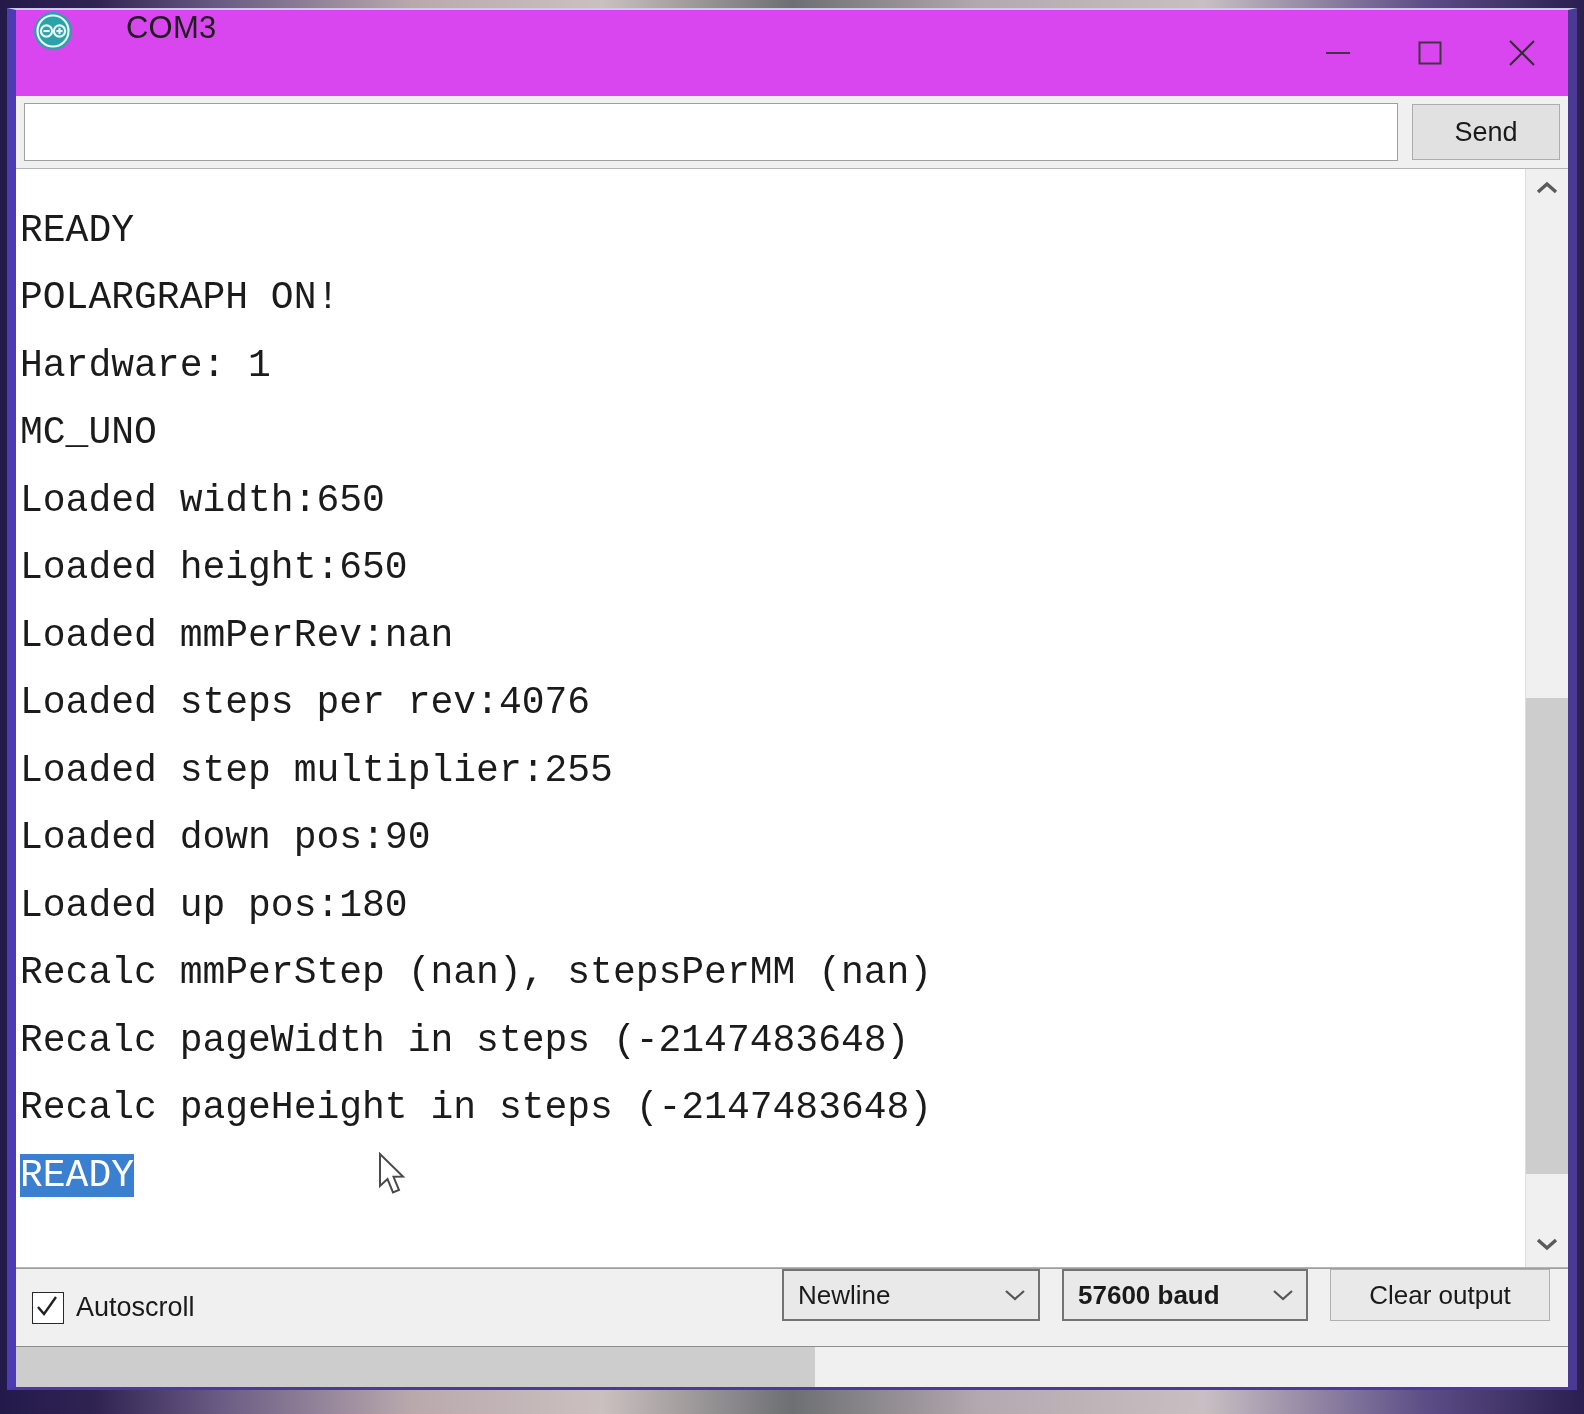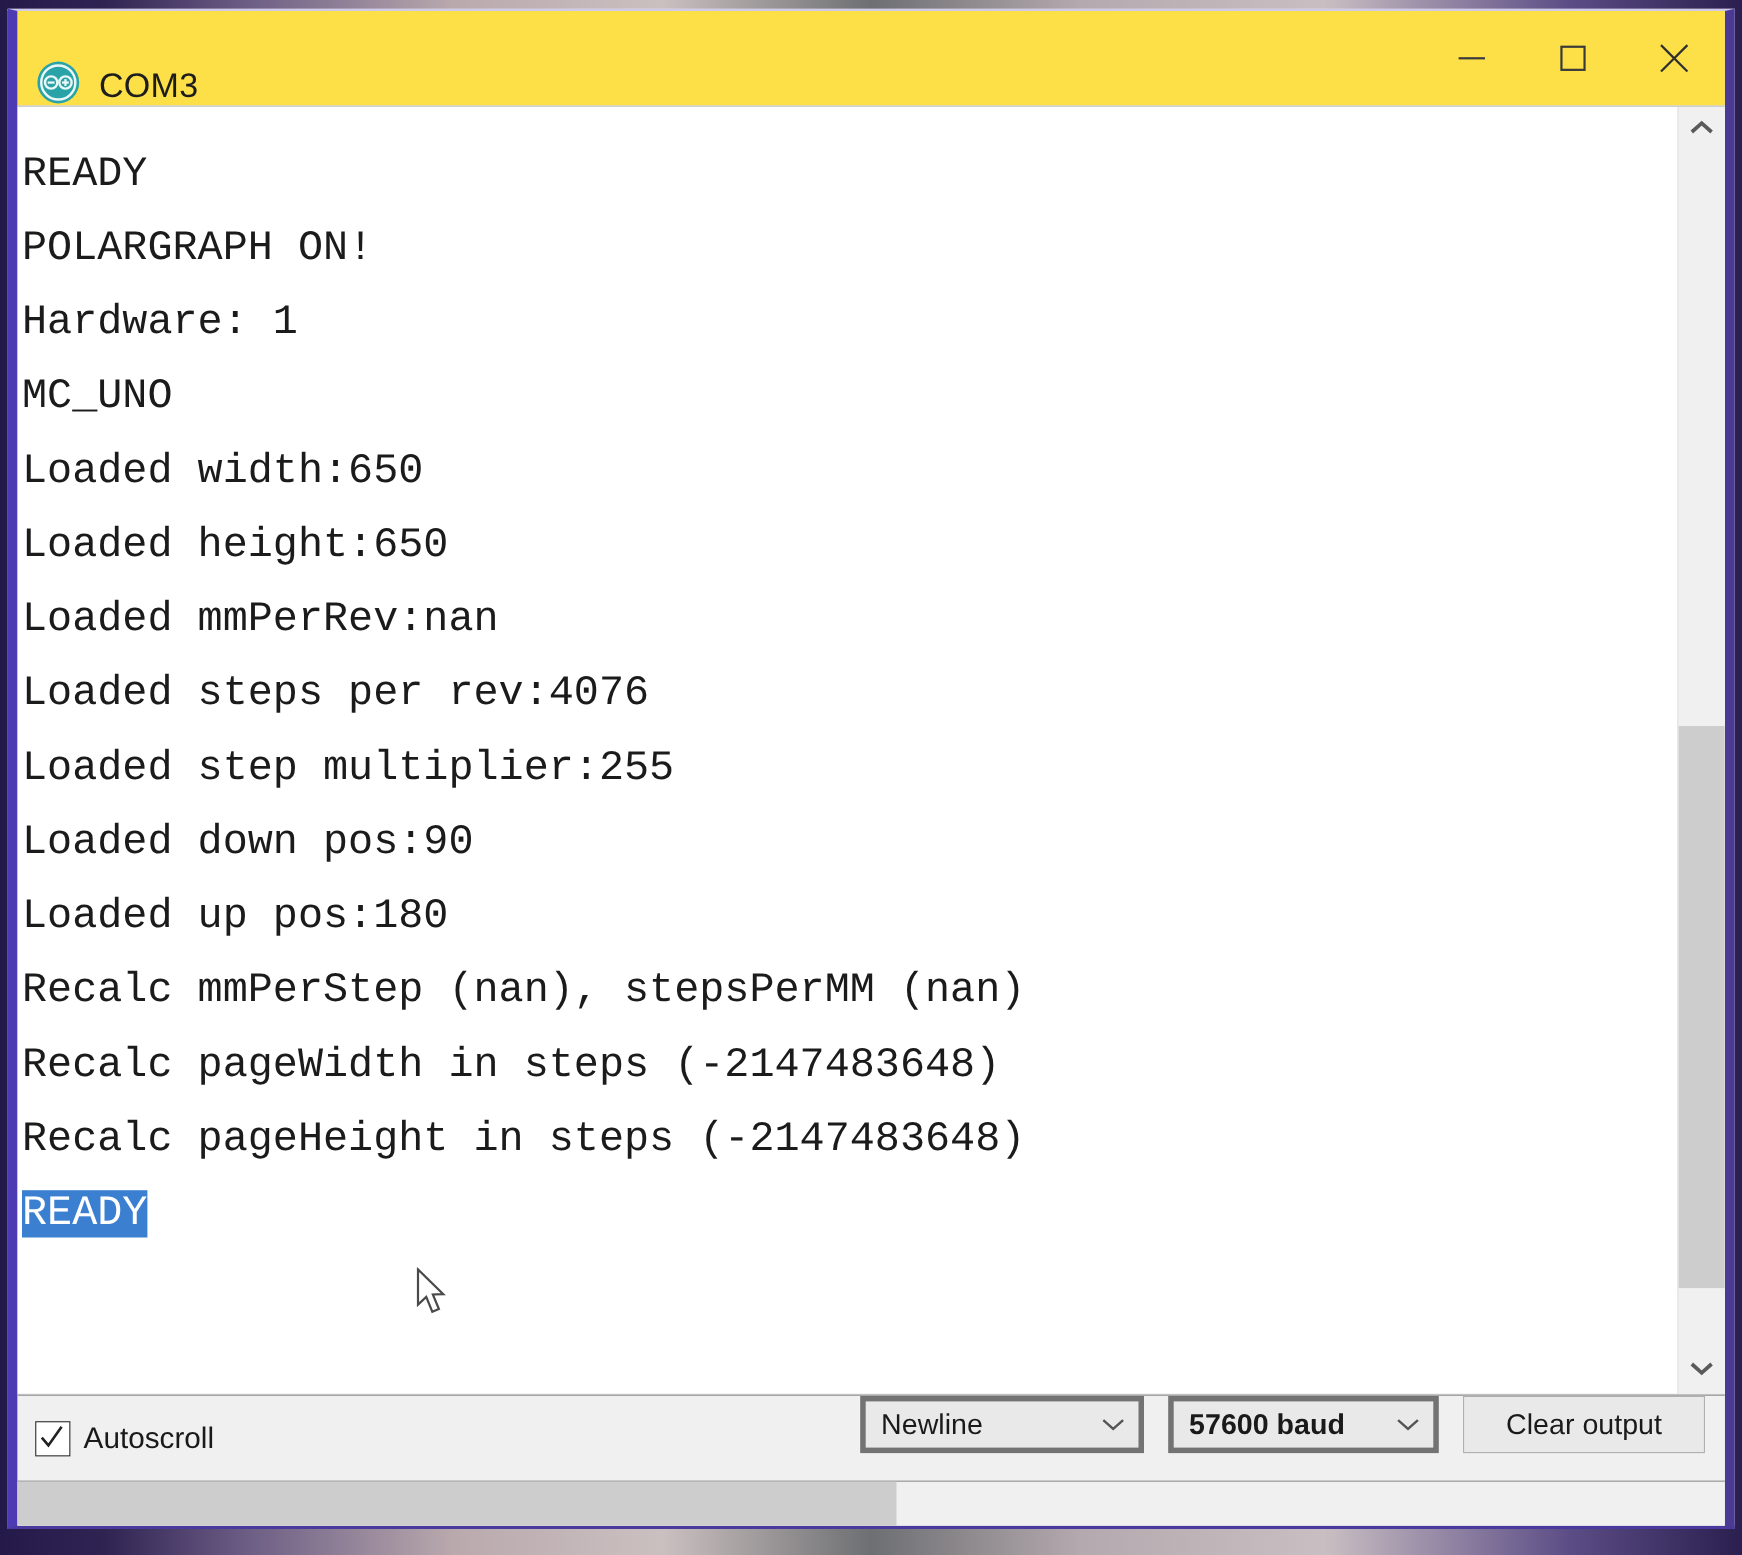--- a/index.html
+++ b/index.html
@@ -42,25 +42,26 @@
     border-top: 2px solid #cfc9ea;
     border-bottom: 3px solid #4a3a9d;
     background: #f0f0f0;
     display: flex;
     flex-direction: column;
   }
 
   
   #titlebar {
     height: 86px;
-    background: #fde047;
-    display: flex;
-    align-items: flex-end;
-    flex: none;
-    position: relative;
+    background: #d946ef;
+    display: flex;
+    align-items: flex-start;
+    flex: none;
+    position: relative;
+    gap: 36px;
   }
   #app-icon {
     width: 42px;
     height: 42px;
     margin-left: 16px;
     flex: none;
   }
   #title-text {
     margin-left: 16px;
     font-size: 31px;
@@ -212,21 +213,21 @@
   .checkbox svg { position: absolute; left: 2px; top: 2px; }
   #autoscroll-label {
     font-size: 27px;
     color: #1a1a1a;
   }
   .spacer { flex: 1 1 auto; }
 
   .combo {
     height: 52px;
     background: #e9e9e9;
-    border: 5px solid #737373;
+    border: 2px solid #737373;
     display: flex;
     align-items: center;
     font-size: 26px;
     color: #1a1a1a;
     padding: 0 12px 0 14px;
     box-sizing: border-box;
     margin-right: 22px;
     cursor: default;
   }
   .combo .cval { white-space: nowrap; }
@@ -310,20 +311,24 @@
           <span>
             <svg width="30" height="30" viewBox="0 0 30 30">
               <line x1="3" y1="3" x2="27" y2="27" stroke="#2f2f2f" stroke-width="2"></line>
               <line x1="27" y1="3" x2="3" y2="27" stroke="#2f2f2f" stroke-width="2"></line>
             </svg>
           </span>
         </div>
       </div>
     </div>
 
+    <div id="sendrow">
+      <input id="cmd-input" type="text" placeholder="" style="">
+      <button id="send-btn">Send</button>
+    </div>
 
     <div id="console-wrap">
       <div id="console">
         <div id="console-lines"><div class="cline"></div><div class="cline">READY</div><div class="cline">POLARGRAPH ON!</div><div class="cline">Hardware: 1</div><div class="cline">MC_UNO</div><div class="cline">Loaded width:650</div><div class="cline">Loaded height:650</div><div class="cline">Loaded mmPerRev:nan</div><div class="cline">Loaded steps per rev:4076</div><div class="cline">Loaded step multiplier:255</div><div class="cline">Loaded down pos:90</div><div class="cline">Loaded up pos:180</div><div class="cline">Recalc mmPerStep (nan), stepsPerMM (nan)</div><div class="cline">Recalc pageWidth in steps (-2147483648)</div><div class="cline">Recalc pageHeight in steps (-2147483648)</div><div class="cline"><span class="sel">READY</span></div></div>
       </div>
 
       <div id="vscroll">
         <div class="sb-arrow">
           <span>
             <svg width="24" height="16" viewBox="0 0 24 16">

